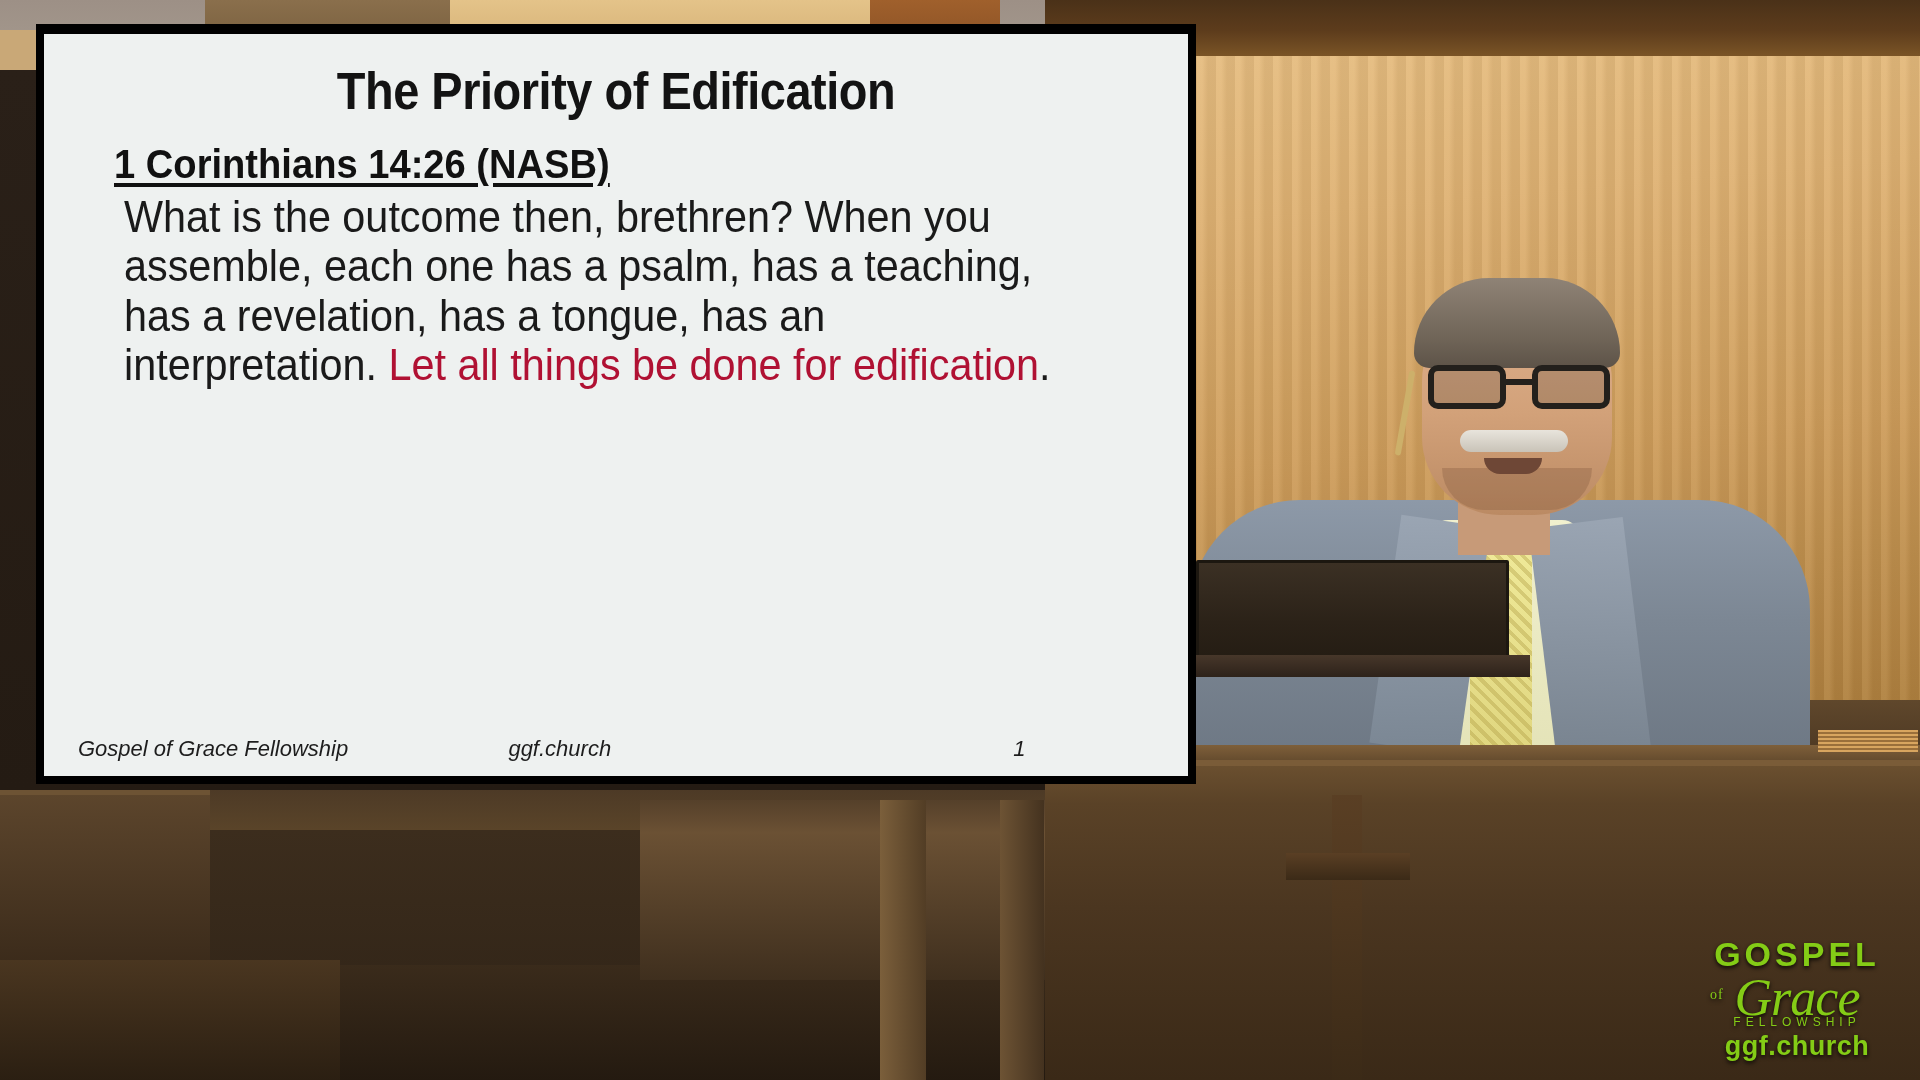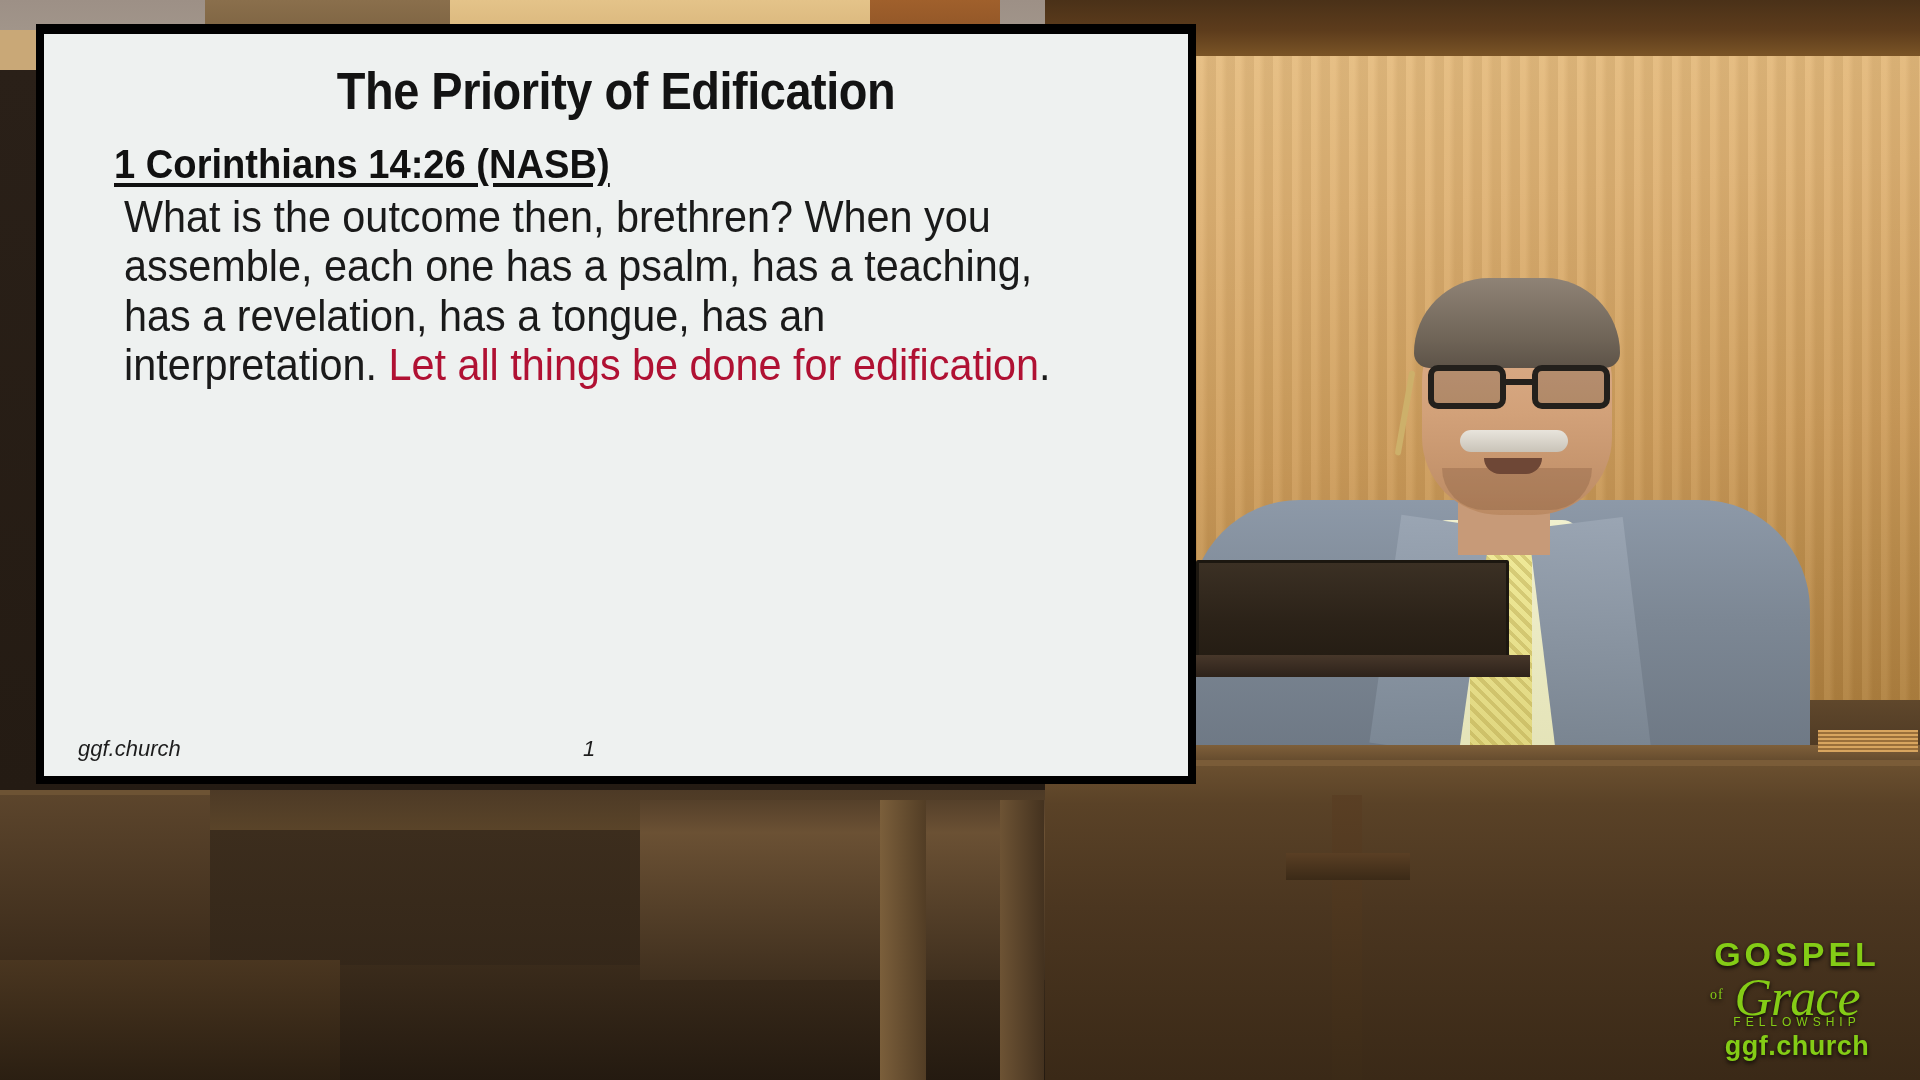--- a/index.html
+++ b/index.html
@@ -410,20 +410,21 @@
     <div class="slide">
 
       <div class="slide-title">The Priority of Edification</div>
 
       <div class="scripture-ref">1 Corinthians 14:26 (NASB)</div>
 
       <div class="verse"><span>What is the outcome then, brethren? When you assemble, each one has a psalm, has a teaching, has a revelation, has a tongue, has an interpretation. </span><span class="hl">Let all things be done for edification</span><span>.</span></div>
 
 
       <div class="slide-footer">
+        <div class="f-left">Gospel of Grace Fellowship</div>
         <div class="f-mid">ggf.church</div>
         <div class="f-right">1</div>
       </div>
 
     </div>
   </div>
 
 </div>
 
 </body></html>

